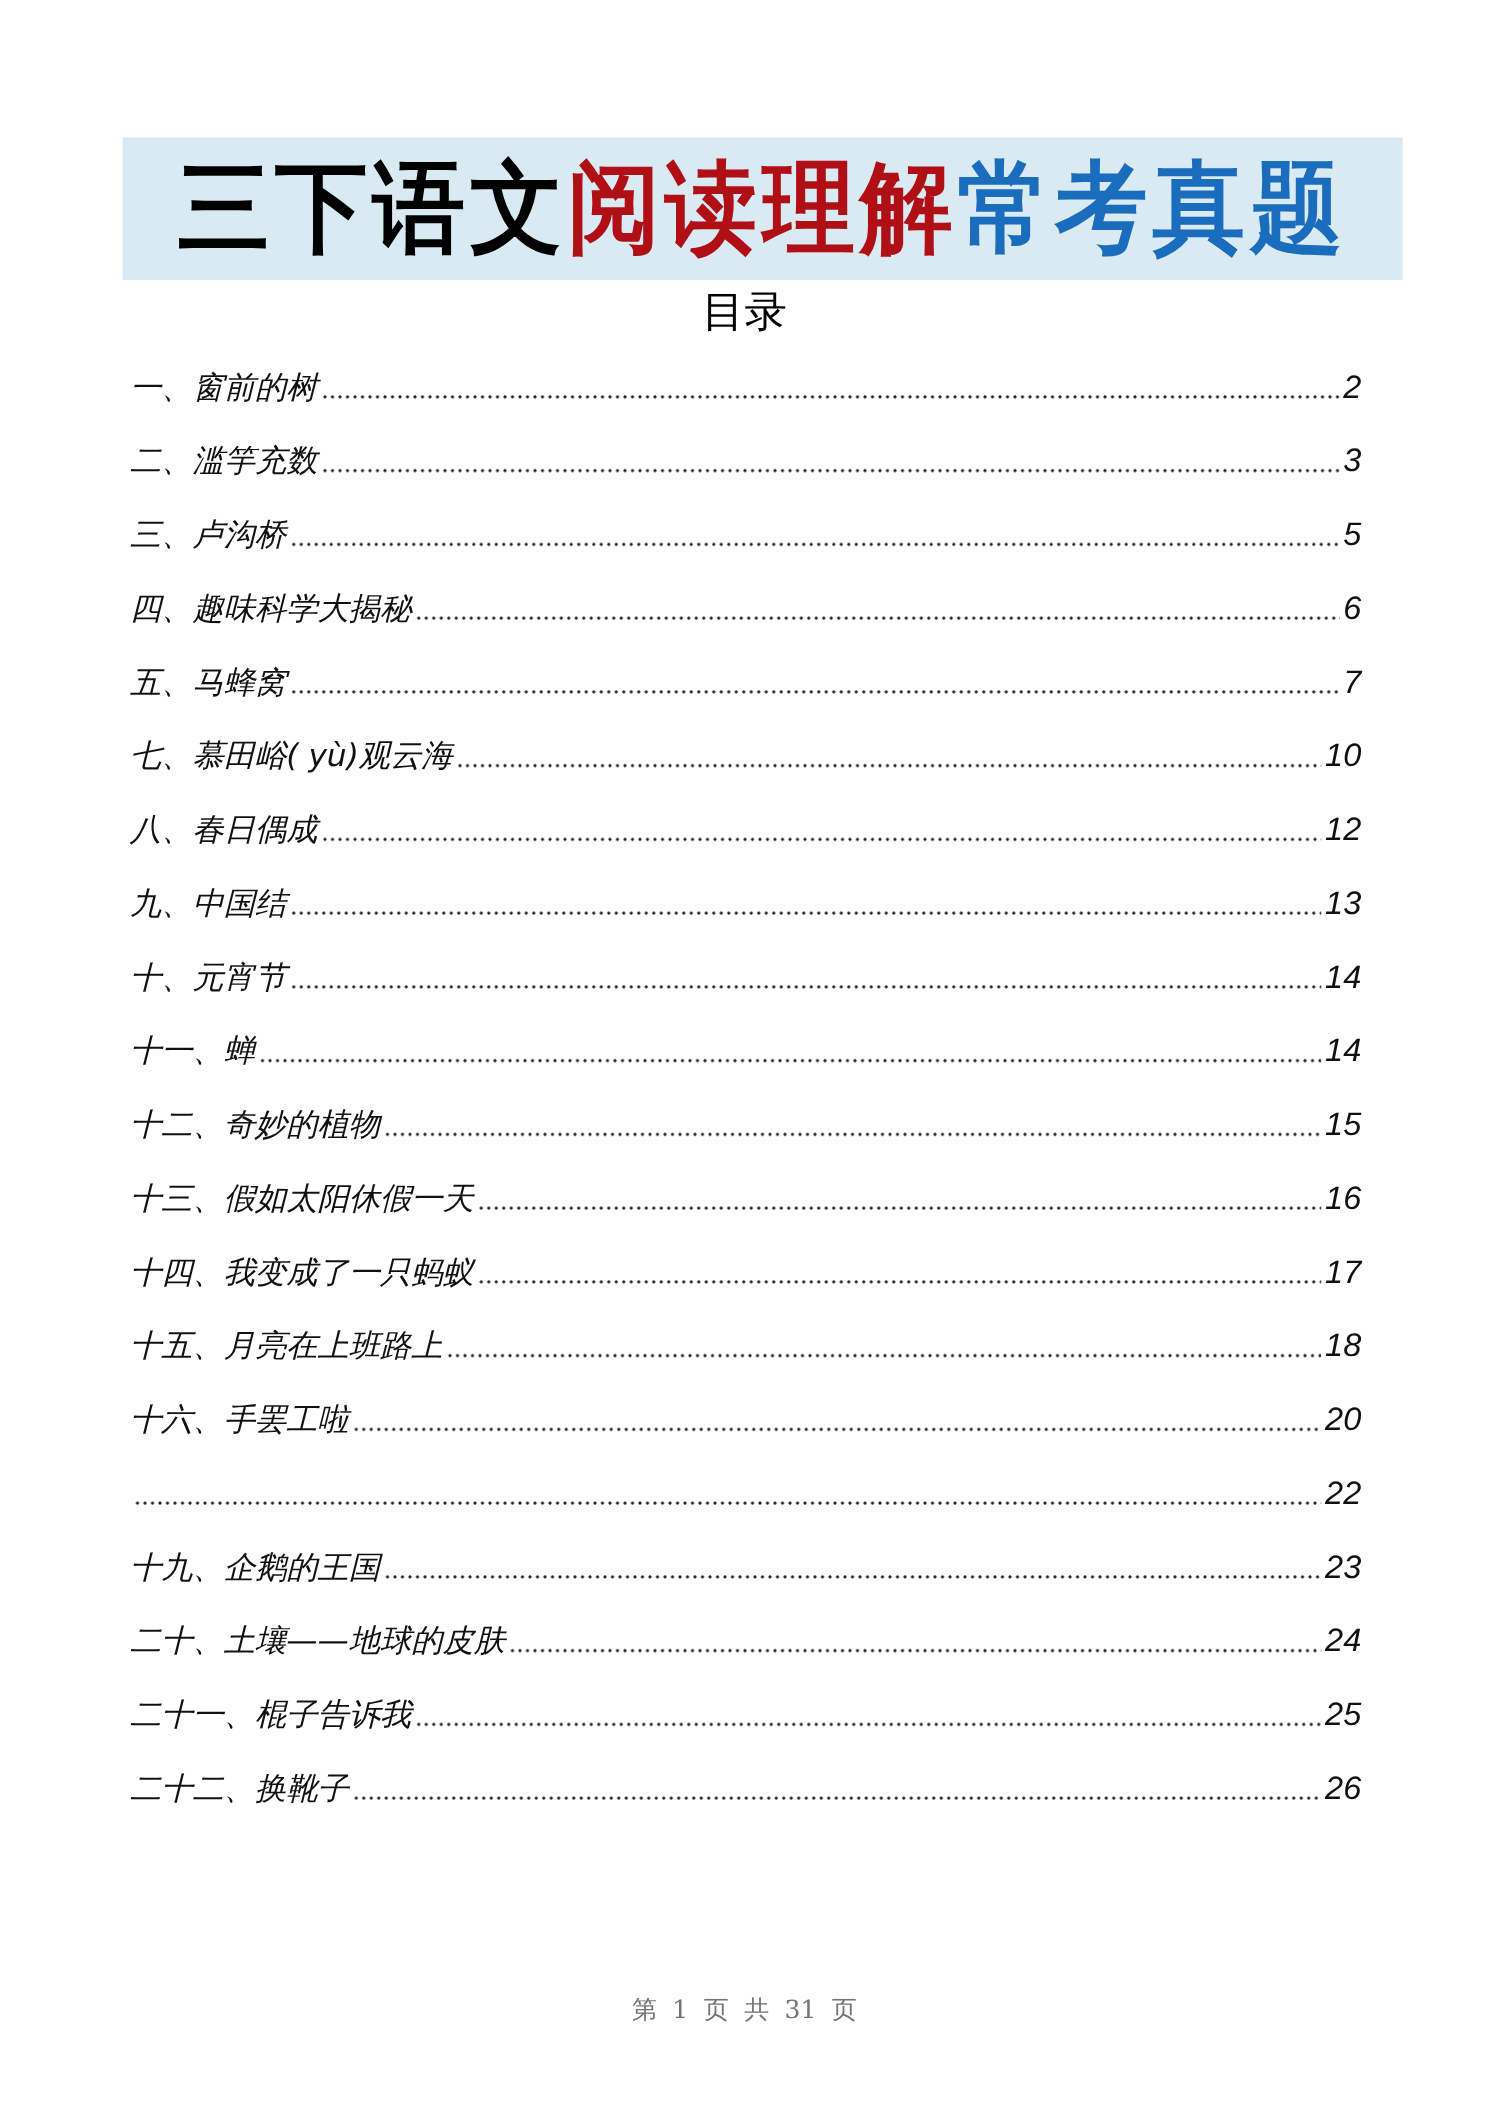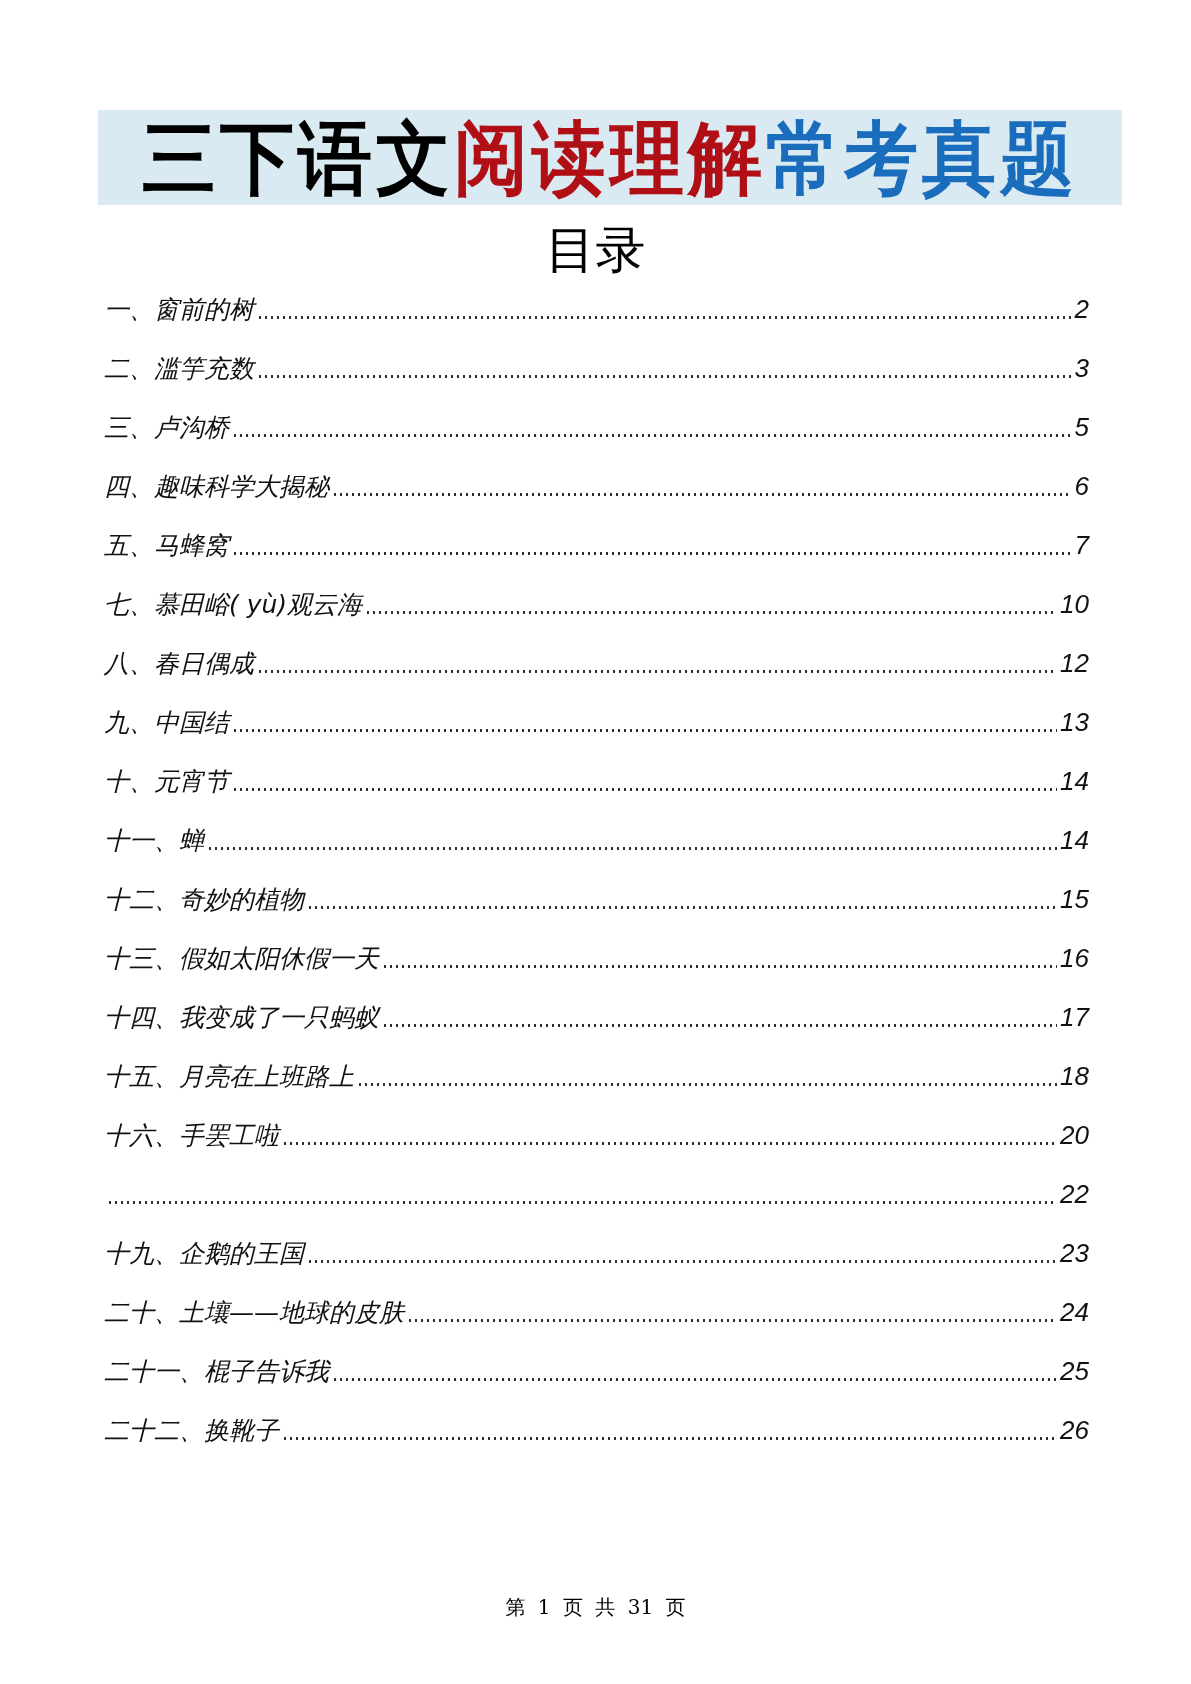--- a/index.html
+++ b/index.html
@@ -1,35 +1,35 @@
 <!DOCTYPE html>
 <html><head>
 <meta charset="utf-8">
 <style>
   html, body { margin: 0; padding: 0; background: #ffffff; }
   body { width: 1191px; height: 1684px; position: relative; overflow: hidden;
          font-family: "DejaVu Sans", "Liberation Sans", sans-serif; color: #111; }
-  .banner { position: absolute; left: 98px; top: 110px; width: 1024px; height: 95px;
+  .banner { position: absolute; left: 98px; top: 110px; width: 1024px; height: 114px;
             background: #daeaf3; display: flex; align-items: center; justify-content: center; }
   .banner-title { font-size: 74px; font-weight: bold; letter-spacing: 4px; line-height: 1;
                   transform: scaleY(1.08); white-space: nowrap; }
   .seg-black { color: #000000; }
   .seg-red { color: #b00f15; }
   .seg-blue { color: #1a6cbc; }
   .toc-title { position: absolute; left: 0; top: 222px; width: 1191px; text-align: center;
-               font-size: 50px; line-height: 56px; color: #000; }
+               font-size: 34px; line-height: 56px; color: #000; }
   .toc { position: absolute; left: 104px; top: 280px; width: 985px; font-style: italic; }
   .toc-row { display: flex; align-items: baseline; height: 59px; font-size: 25px; line-height: 59px; color: #111; }
   .toc-label { white-space: nowrap; }
   .toc-dots { flex: 1; height: 3px; margin: 0 3px; align-self: center; margin-top: 16px;
               background-image: radial-gradient(circle, #222 1.1px, transparent 1.3px);
               background-size: 6px 3px; background-repeat: repeat-x; }
   .toc-page { white-space: nowrap; font-family: "Liberation Sans", sans-serif; font-size: 26px; }
   .footer { position: absolute; left: 0; top: 1594px; width: 1191px; text-align: center;
-            font-size: 20px; font-family: "DejaVu Serif", serif; color: #000000; word-spacing: 6px; }
+            font-size: 20px; font-family: "DejaVu Serif", serif; color: #737373; word-spacing: 6px; }
 </style>
 </head>
 <body>
 
 <div class="banner">
   <div class="banner-title">
     <span class="seg-black">三下语文</span><span class="seg-red">阅读理解</span><span class="seg-blue">常考真题</span>
   </div>
 </div>
 

